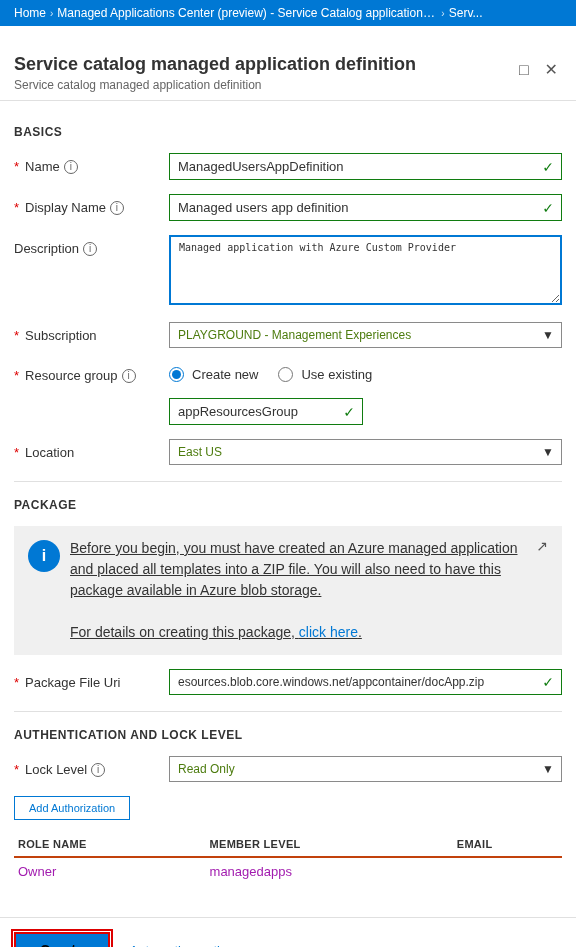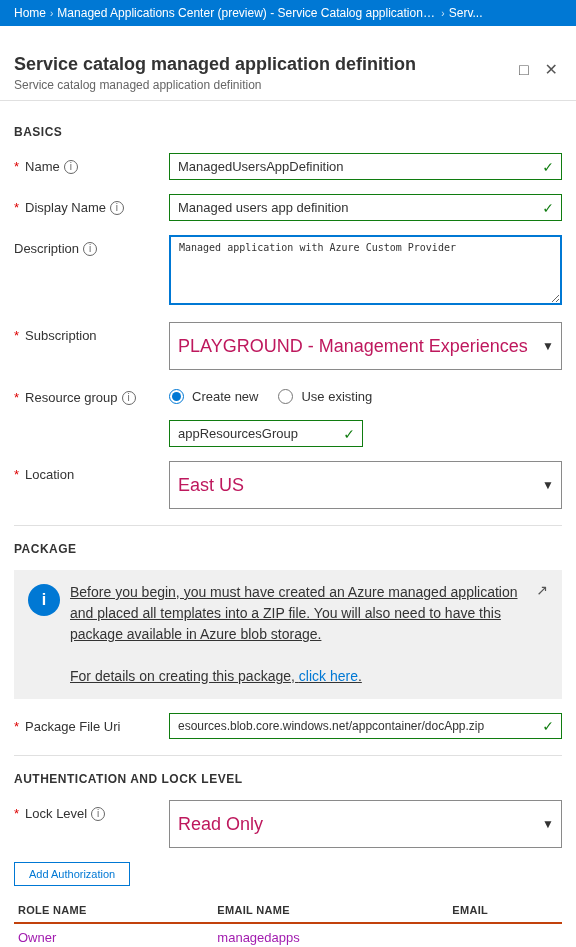--- a/index.html
+++ b/index.html
@@ -157,23 +157,23 @@
       outline: none;
       background: #fff;
       resize: vertical;
       height: 70px;
     }
 
     
     .form-select {
       width: 100%;
       border: 1px solid #8a8a8a;
-      padding: 13px 8px;
-      font-size: 18px;
-      color: #be185d;
+      padding: 5px 8px;
+      font-size: 12px;
+      color: #4d7c0f;
       outline: none;
       background: #fff;
       appearance: none;
       -webkit-appearance: none;
       cursor: pointer;
     }
     .form-select-wrapper {
       position: relative;
     }
     .form-select-wrapper .dropdown-icon {
@@ -517,21 +517,21 @@
   </div>
 
   
   <button class="btn-outline">Add Authorization</button>
 
   
   <table class="auth-table">
     <thead>
       <tr>
         <th>ROLE NAME</th>
-        <th>EMAIL NAME</th>
+        <th>MEMBER LEVEL</th>
         <th>EMAIL</th>
       </tr>
     </thead>
     <tbody>
       <tr class="table-row">
         <td>Owner</td>
         <td>managedapps</td>
         <td></td>
       </tr>
     </tbody>

